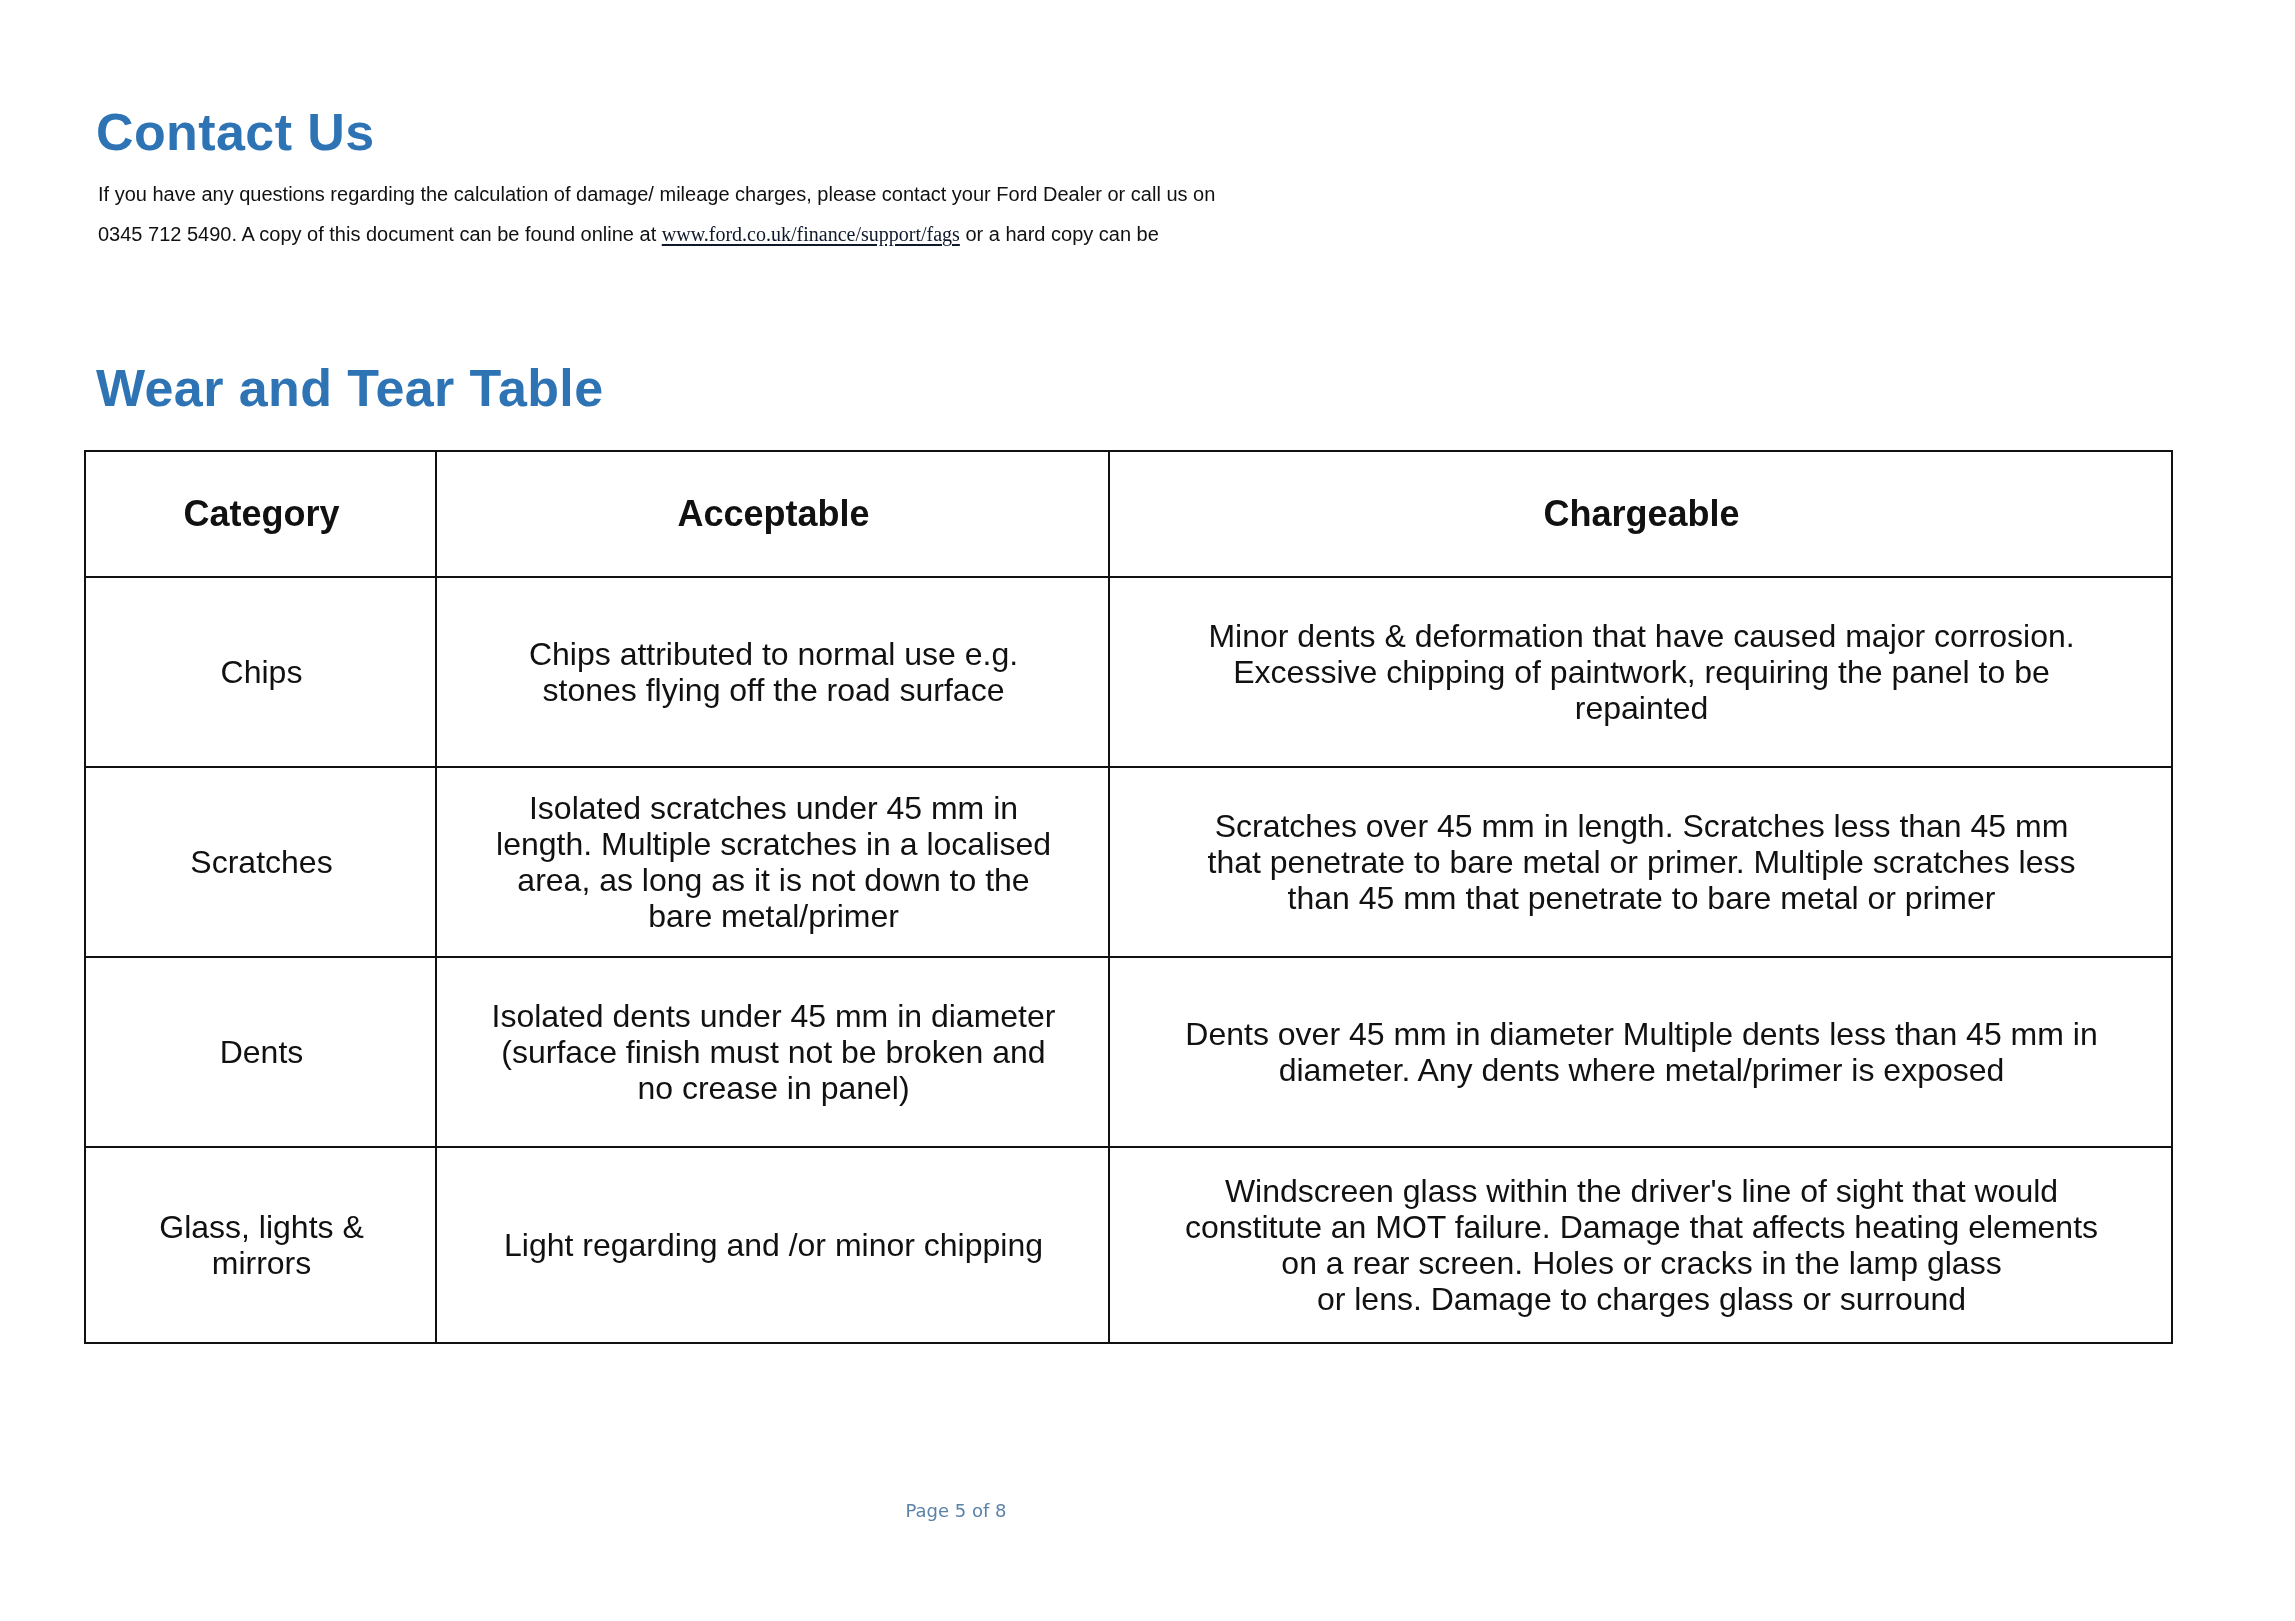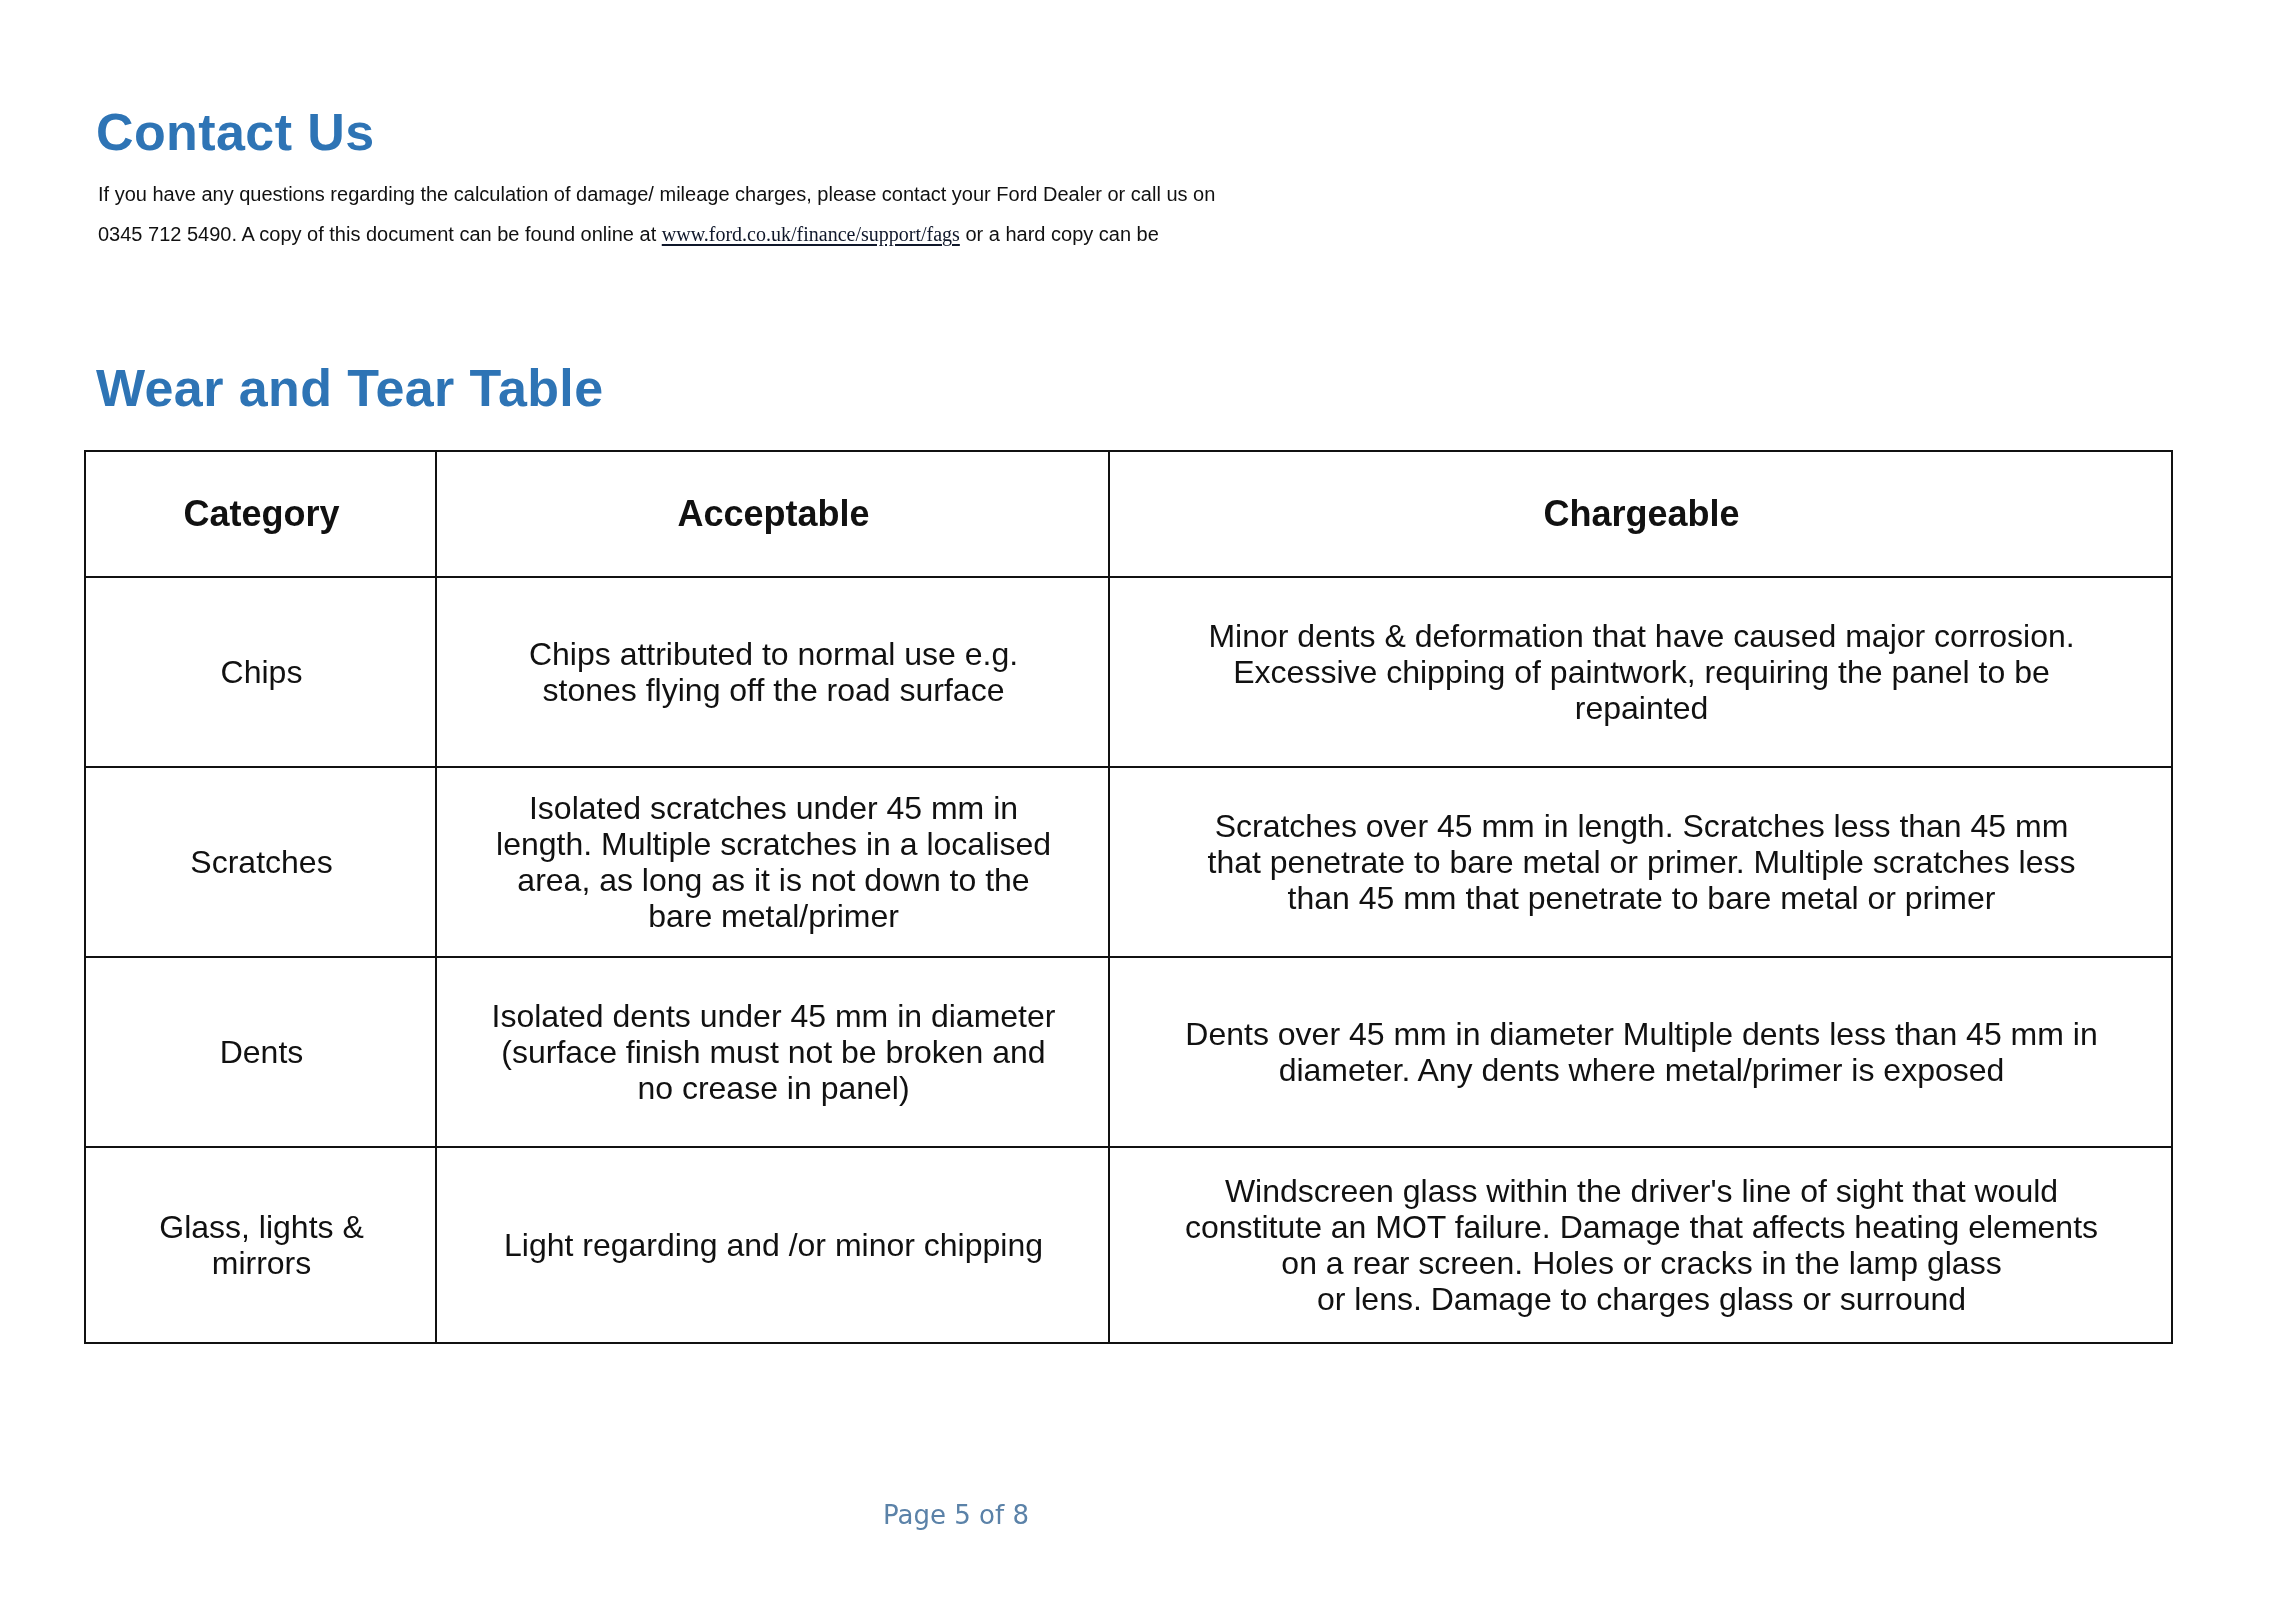--- a/index.html
+++ b/index.html
@@ -78,21 +78,21 @@
     .col-chg { width: 1063px; }
     .cell-line { display: block; white-space: nowrap; }
 
     .footer {
       position: absolute;
       left: 0;
       width: 1936px;
       top: 1500px;
       text-align: center;
       font-family: "DejaVu Sans", sans-serif;
-      font-size: 26px;
+      font-size: 18px;
       color: #5b82a8;
       padding-left: 0;
     }
     .footer span { position: relative; left: -12px; }
   </style>
 </head>
 <body>
 
 <h1 id="heading-contact" class="heading">Contact Us</h1>
 

